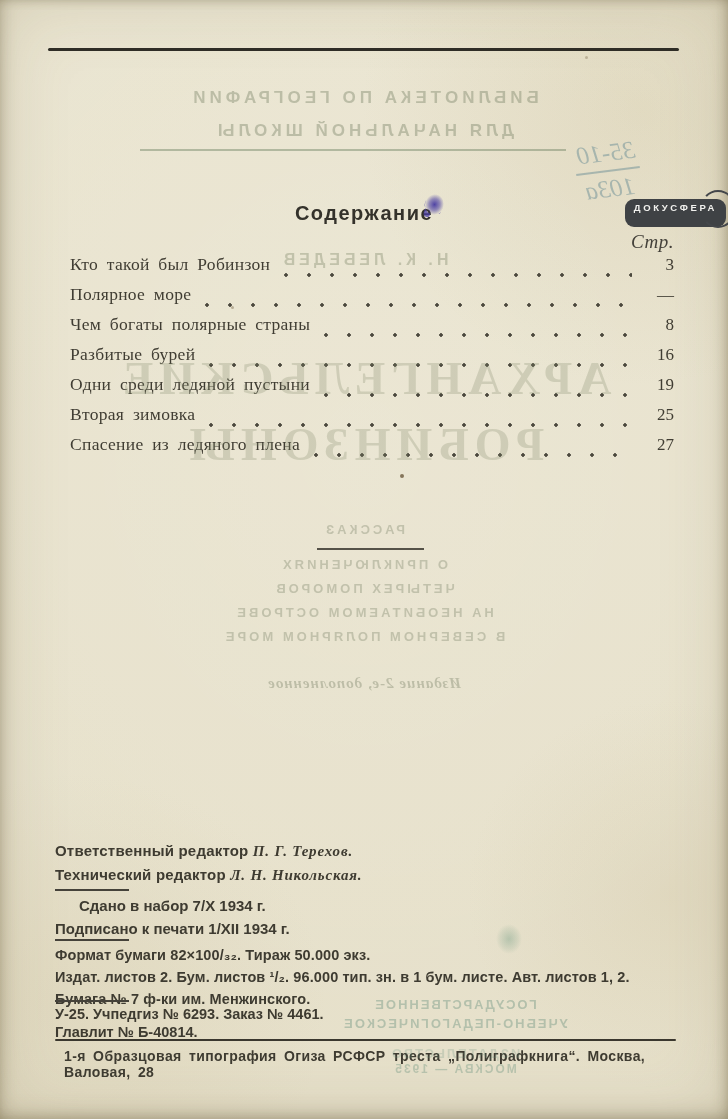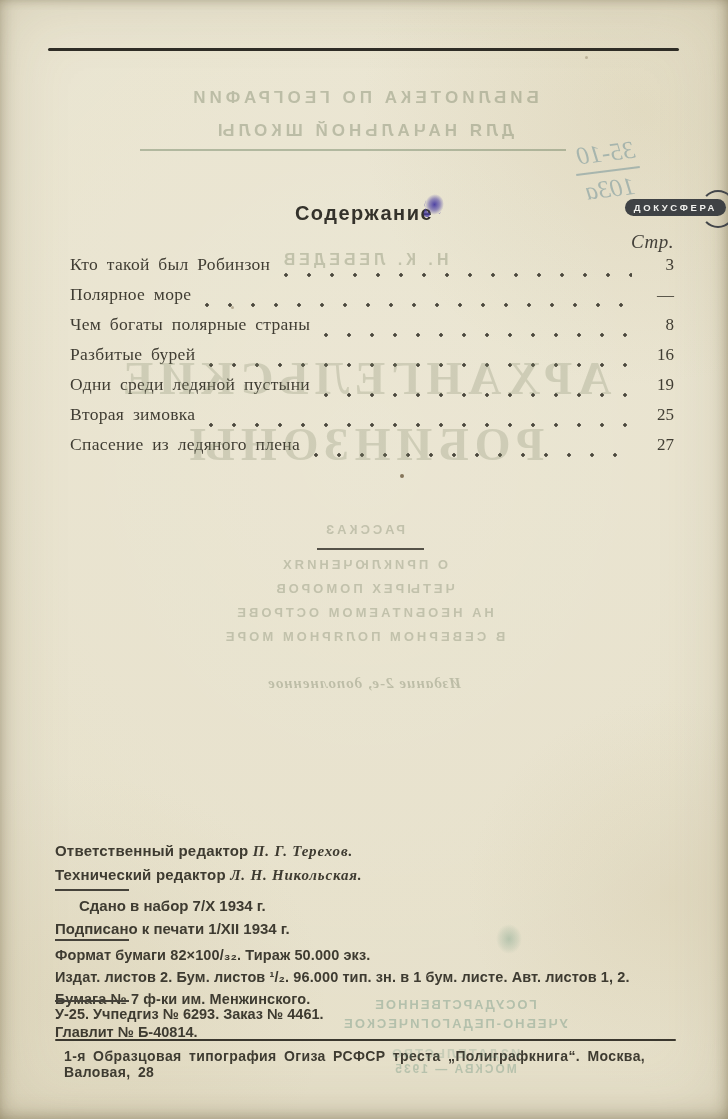--- a/index.html
+++ b/index.html
@@ -68,21 +68,21 @@
   .g-ed{font-style:italic;font-size:15px;letter-spacing:1px;color:rgba(118,127,99,.38);}
   .g-pub{font-family:"Liberation Sans",sans-serif;font-size:13px;letter-spacing:2px;line-height:19px;color:rgba(96,140,120,.38);}
   .g-city{font-family:"Liberation Sans",sans-serif;font-size:12px;letter-spacing:2px;color:rgba(96,140,120,.34);}
   .g-emblem{position:absolute;left:496px;top:924px;width:26px;height:30px;border-radius:50% 50% 45% 55%;
     background:radial-gradient(closest-side, rgba(95,145,120,.35), rgba(95,145,120,.12) 70%, rgba(95,145,120,0));}
   .g-hand{position:absolute;left:552px;top:138px;width:112px;transform:scaleX(-1) rotate(7deg);
     font-style:italic;font-size:25px;color:rgba(84,126,140,.42);text-align:center;line-height:30px;}
   .g-hand .frac-line{height:2px;background:rgba(84,126,140,.42);width:64px;margin:2px auto;}
   
   .badge{
-    position:absolute;right:2px;top:199px;height:17px;line-height:17px;padding:0 9px;
+    position:absolute;right:2px;top:199px;height:28px;line-height:17px;padding:0 9px;
     background:#3f4245;border-radius:9px;color:#f1f1ee;
     font-family:"Liberation Sans",sans-serif;font-size:9.5px;font-weight:700;letter-spacing:2.6px;
     z-index:5;
   }
   .badge-ring{
     position:absolute;right:-10px;top:-9px;width:32px;height:34px;border-radius:50%;
     border:2.5px solid #43464a;border-left-color:transparent;border-right-color:transparent;
   }
   .speck{position:absolute;border-radius:50%;background:rgba(90,70,40,.7);}
 </style>

